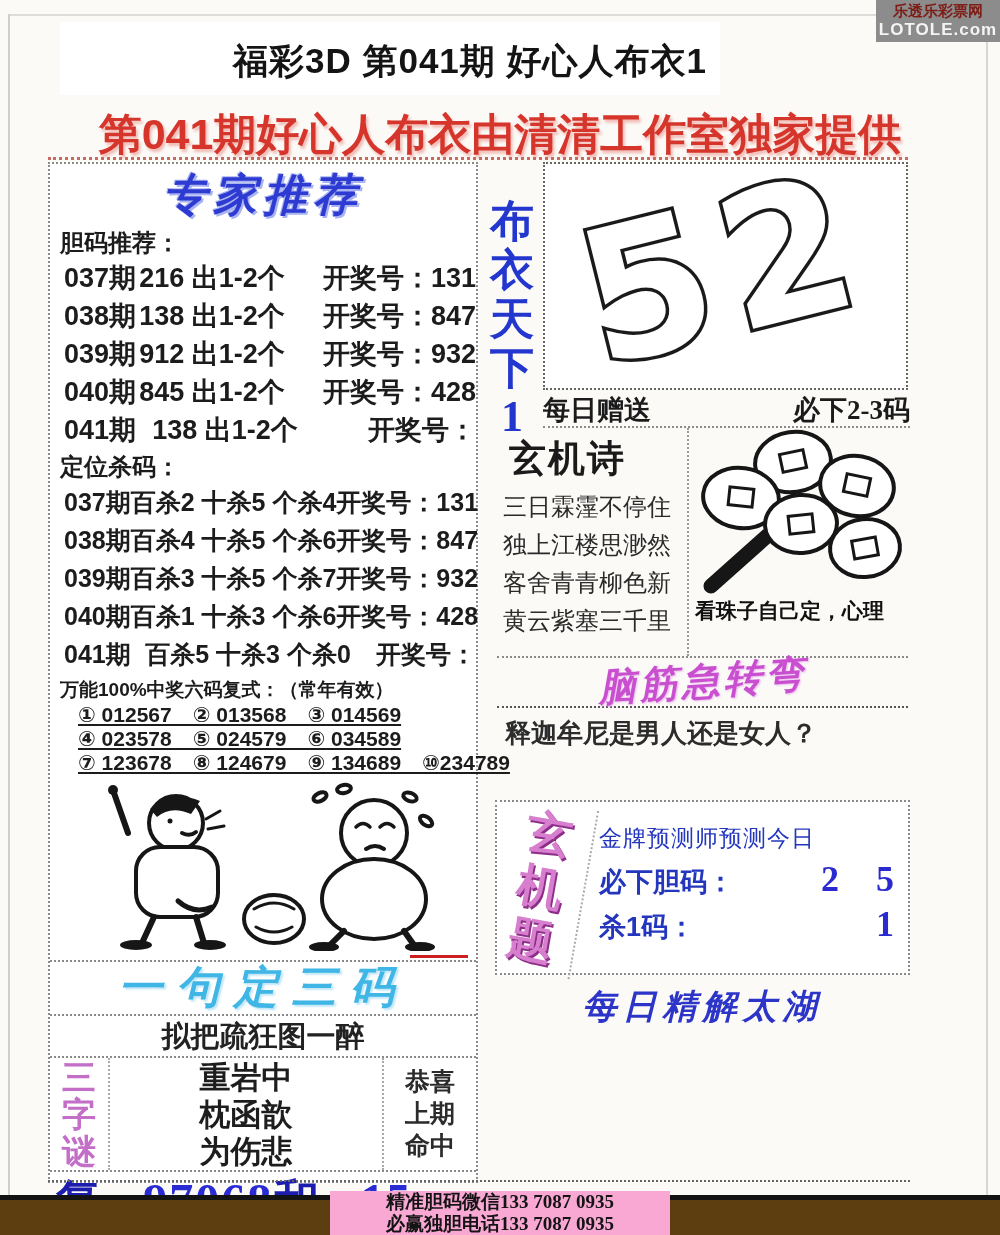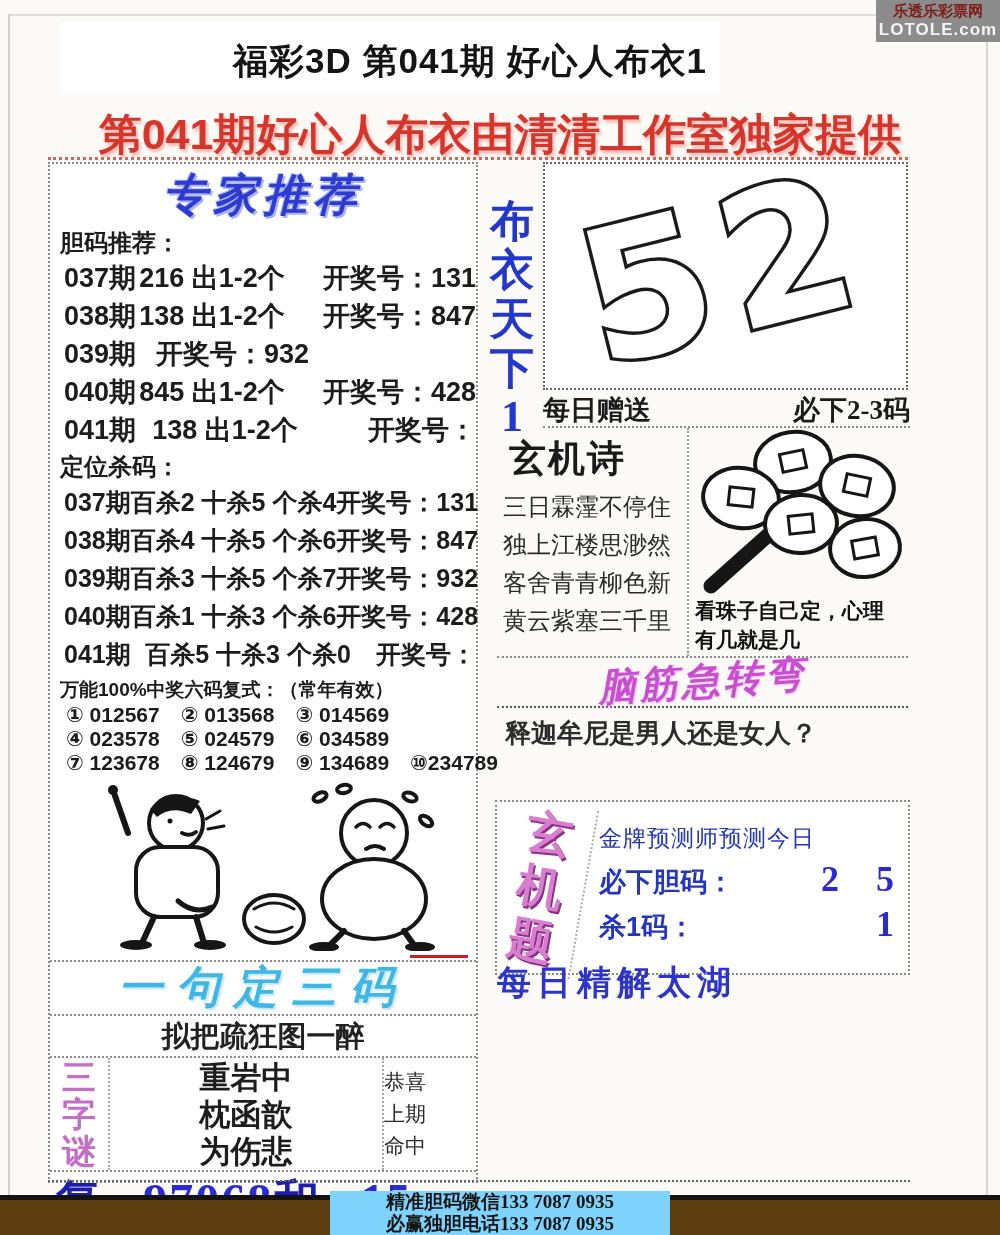--- a/index.html
+++ b/index.html
@@ -29,35 +29,35 @@
                 color:#2d3bd2;letter-spacing:6px;text-shadow:2px 2px 0 #a9b3ef,-1px -1px 0 #a9b3ef;}
   .sub-label{margin:2px 0 0 10px;font-size:24px;font-weight:bold;}
   .row{display:flex;align-items:center;margin-left:14px;height:38px;line-height:38px;
        font-size:27px;font-weight:bold;white-space:nowrap;}
   .row .issue{width:92px;}
   .danma .pick{width:225px;}
   .sha{font-size:25px;}
   .sha .issue{width:88px;}
   .sha .pick{width:250px;}
   .wanneng{margin:4px 0 0 10px;font-size:19px;font-weight:bold;}
-  .combo{margin-left:16px;font-size:21px;font-weight:bold;line-height:24px;white-space:pre;}
+  .combo{margin-left:28px;font-size:21px;font-weight:bold;line-height:24px;white-space:pre;text-decoration:underline;}
   .cartoon-box{margin:6px 8px 0 8px;height:172px;background:#fff;}
   .red-dash{width:58px;border-top:3px solid #cc2020;margin:2px 8px 0 auto;}
   .phrase-title{margin-top:2px;border-top:2px dotted #8a8a8a;border-bottom:2px dotted #8a8a8a;
                 text-align:center;font-size:44px;font-weight:900;font-style:italic;color:#3fb6e6;
                 letter-spacing:14px;line-height:52px;text-shadow:2px 2px 2px #c2e7f6;
                 font-family:"Liberation Serif","DejaVu Serif",serif;}
   .phrase{text-align:center;font-size:29px;font-weight:bold;line-height:40px;
           font-family:"Liberation Serif","DejaVu Serif",serif;color:#222;}
   .riddle{display:flex;border-top:2px dotted #8a8a8a;border-bottom:2px dotted #8a8a8a;height:112px;}
   .riddle-label{width:58px;border-right:2px dotted #aaa;text-align:center;
                 font-size:34px;font-weight:900;color:#c36fc8;line-height:37px;padding-top:1px;}
   .riddle-body{flex:1;text-align:center;font-size:31px;font-weight:600;line-height:37px;
                font-family:"Liberation Serif","DejaVu Serif",serif;color:#1d1d1d;padding-top:1px;}
-  .congrats{width:92px;border-left:2px dotted #aaa;font-size:21px;font-weight:normal;
+  .congrats{width:92px;border-left:2px dotted #aaa;text-align:center;font-size:25px;font-weight:bold;
             font-family:"Liberation Serif","DejaVu Serif",serif;line-height:32px;padding-top:8px;color:#2b2b2b;}
   .fushi{display:flex;align-items:baseline;justify-content:flex-start;padding-left:6px;height:62px;}
   .fushi .lbl{font-size:46px;font-weight:900;color:#1c1cae;line-height:58px;}
   .fushi .val{font-size:48px;font-weight:bold;color:#2b2bd4;line-height:58px;
               font-family:"Liberation Serif","DejaVu Serif",serif;letter-spacing:2px;}
 
   
   .buyi{position:absolute;left:483px;top:196px;width:58px;text-align:center;
         font-size:44px;font-weight:900;color:#2336cd;line-height:49px;}
   .buyi .num{font-family:"Liberation Serif","DejaVu Serif",serif;font-size:44px;}
@@ -84,29 +84,29 @@
             border:2px dotted #8a8a8a;box-sizing:border-box;display:flex;background:#fff;}
   .xjt-label{width:86px;border-right:2px dotted #aaa;text-align:center;padding-top:4px;
              font-size:46px;font-weight:900;color:#d77ece;line-height:54px;
              text-shadow:2px 2px 0 #8d2f88;transform:rotate(10deg);}
   .gold-col{flex:1;padding:16px 0 0 14px;color:#2336bd;}
   .gold-l1{font-size:23px;font-weight:400;line-height:40px;letter-spacing:1px;}
   .gold-line{display:flex;align-items:baseline;line-height:42px;justify-content:space-between;}
   .gold-lbl{font-size:27px;font-weight:900;}
   .gold-val{font-size:36px;font-weight:bold;color:#2a2ad0;margin-left:22px;letter-spacing:14px;
             font-family:"Liberation Serif","DejaVu Serif",serif;}
-  .taihu{position:absolute;left:497px;top:960px;width:411px;
-         font-size:34px;font-weight:bold;color:#2d35c8;letter-spacing:6px;
+  .taihu{position:absolute;left:497px;top:984px;width:411px;text-align:center;
+         font-size:34px;font-weight:bold;font-style:italic;color:#2d35c8;letter-spacing:6px;
          font-family:"Liberation Serif","DejaVu Serif",serif;}
   .bottom-dots{position:absolute;left:48px;top:1180px;width:862px;border-top:2px dotted #666;}
 
   
   .black-line{position:absolute;left:0;top:1195px;width:1000px;height:5px;background:#131313;}
   .brown-band{position:absolute;left:0;top:1200px;width:1000px;height:35px;background:#5d3e10;}
-  .phone-box{position:absolute;left:330px;top:1191px;width:340px;height:44px;background:#7dd3fc;
+  .phone-box{position:absolute;left:330px;top:1191px;width:340px;height:44px;background:#f9a8d4;
              text-align:center;font-size:19px;font-weight:bold;color:#141414;line-height:22px;
              font-family:"Liberation Serif","DejaVu Serif",serif;}
   svg{display:block;}
 </style>
 </head>
 <body>
 
 <div class="page">
   <div class="frame-top"></div>
   <div class="frame-left"></div>
@@ -134,20 +134,21 @@
       <span class="resval">131</span>
     </div>
     <div class="row danma">
       <span class="issue">038期</span>
       <span class="pick">138 出1-2个</span>
       <span class="reslabel">开奖号：</span>
       <span class="resval">847</span>
     </div>
     <div class="row danma">
       <span class="issue">039期</span>
+      <span class="pick">912 出1-2个</span>
       <span class="reslabel">开奖号：</span>
       <span class="resval">932</span>
     </div>
     <div class="row danma">
       <span class="issue">040期</span>
       <span class="pick">845 出1-2个</span>
       <span class="reslabel">开奖号：</span>
       <span class="resval">428</span>
     </div>
     <div class="row danma">
@@ -296,21 +297,20 @@
           <ellipse cx="112" cy="96" rx="36" ry="29" transform="rotate(-4 112 96)"></ellipse>
           <rect x="100" y="87" width="24" height="18" transform="rotate(-6 112 96)" stroke-width="3"></rect>
           <ellipse cx="168" cy="58" rx="37" ry="30" transform="rotate(10 168 58)"></ellipse>
           <rect x="156" y="48" width="24" height="18" transform="rotate(12 168 57)" stroke-width="3"></rect>
           <ellipse cx="176" cy="120" rx="35" ry="29" transform="rotate(-6 176 120)"></ellipse>
           <rect x="164" y="111" width="24" height="18" transform="rotate(-10 176 120)" stroke-width="3"></rect>
         </g>
       </svg>
       <div class="coin-caption">
         <div>看珠子自己定，心理</div>
-        <div>有几就是几</div>
       </div>
     </div>
   </div>
 
   <div class="brain">
     <div class="brain-title">脑筋急转弯</div>
     <div class="brain-sep"></div>
     <div class="brain-q">释迦牟尼是男人还是女人？</div>
   </div>
 

